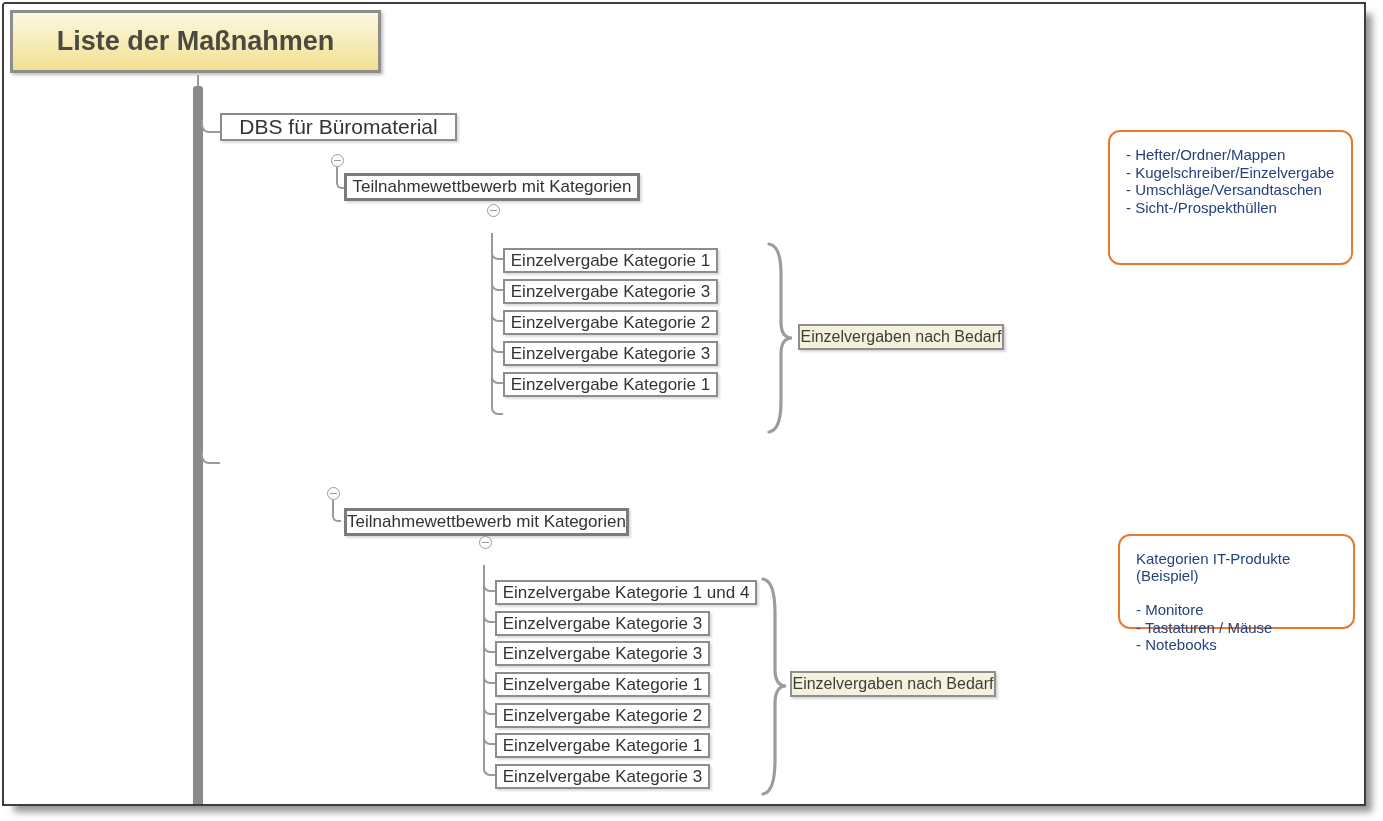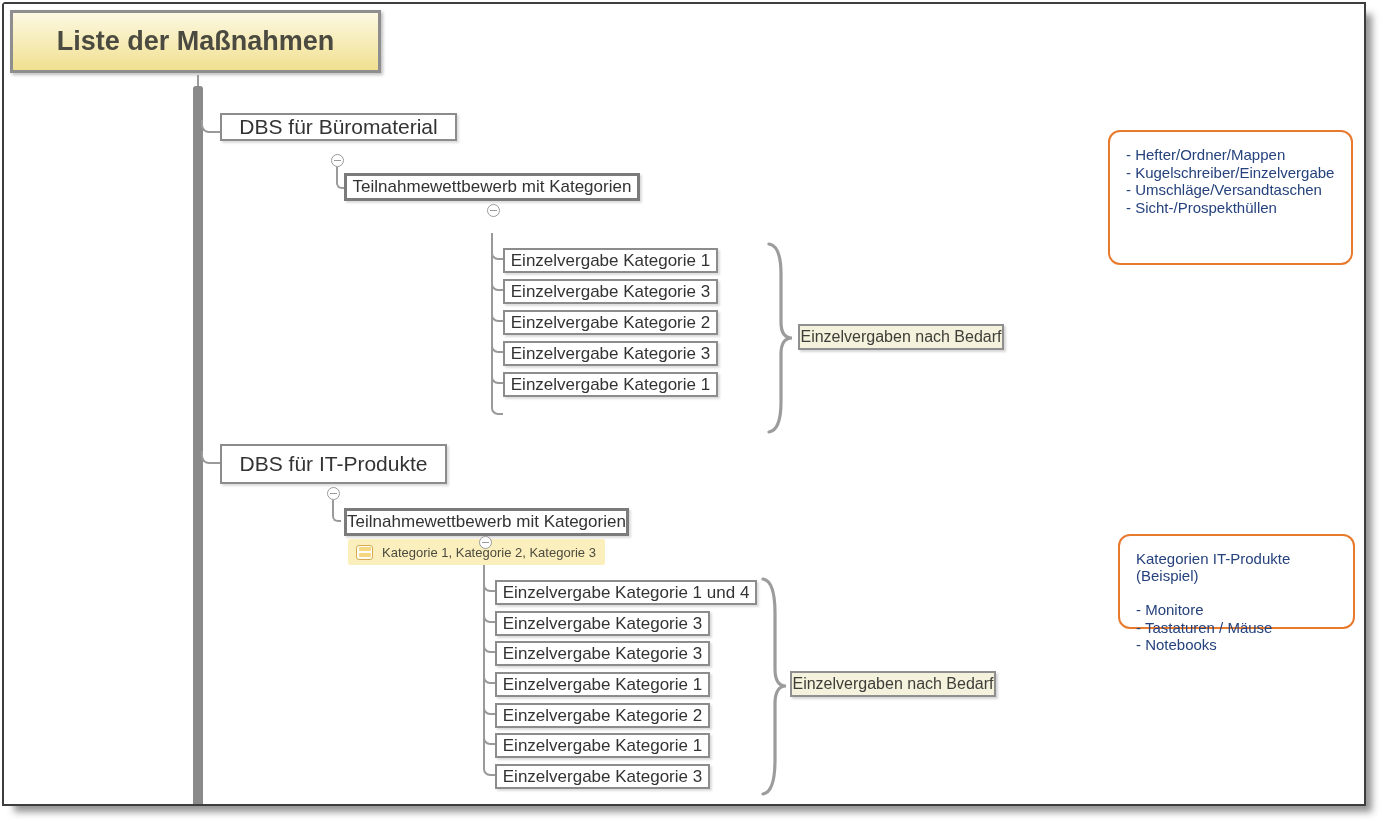--- a/index.html
+++ b/index.html
@@ -110,36 +110,28 @@
   <div class="topic item" style="left:503px;top:310px;width:215px;height:25px;">Einzelvergabe Kategorie 2</div>
   <div class="topic item" style="left:503px;top:341px;width:215px;height:25px;">Einzelvergabe Kategorie 3</div>
   <div class="topic item" style="left:503px;top:372px;width:215px;height:25px;">Einzelvergabe Kategorie 1</div>
 
   <svg class="brace" style="left:766px;top:242px;" width="28" height="192" viewBox="0 0 28 192">
     <path d="M 3 2 Q 15 4 15 32 L 15 80 Q 15 96 26 96 Q 15 96 15 112 L 15 160 Q 15 188 3 190" fill="none" stroke="#9c9c9c" stroke-width="3.2" stroke-linecap="round"></path>
   </svg>
   <div class="callout-label" style="left:798px;top:324px;width:206px;height:26px;">Einzelvergaben nach Bedarf</div>
 
   <div class="elbow" style="left:201px;top:451px;width:19px;height:13px;"></div>
-  <div class="topic dbs" style="left:220px;top:444px;width:227px;height:40px;">DBS für IT-Produkte</div>
 
   <div class="toggle" style="left:327px;top:487px;">
     <span class="minus"></span>
   </div>
   <div class="elbow" style="left:332px;top:500px;width:9px;height:22px;border-bottom-left-radius:6px;"></div>
 
   <div class="topic teil" style="left:344px;top:508px;width:285px;height:28px;">Teilnahmewettbewerb mit Kategorien</div>
 
-  <div class="band" style="left:348px;top:539px;width:257px;height:26px;">
-    <span class="cat-icon">
-      <span class="bar"></span>
-        <span class="bar"></span>
-    </span>
-    <span>Kategorie 1, Kategorie 2, Kategorie 3</span>
-  </div>
   <div class="toggle" style="left:479px;top:536px;">
     <span class="minus"></span>
   </div>
 
   <div class="vstub" style="left:483px;top:565px;width:2px;height:201px;"></div>
   <div class="elbow" style="left:483px;top:581px;width:13px;height:11px;border-bottom-left-radius:7px;"></div>
   <div class="elbow" style="left:483px;top:612px;width:13px;height:11px;border-bottom-left-radius:7px;"></div>
   <div class="elbow" style="left:483px;top:642px;width:13px;height:11px;border-bottom-left-radius:7px;"></div>
   <div class="elbow" style="left:483px;top:673px;width:13px;height:11px;border-bottom-left-radius:7px;"></div>
   <div class="elbow" style="left:483px;top:704px;width:13px;height:11px;border-bottom-left-radius:7px;"></div>

